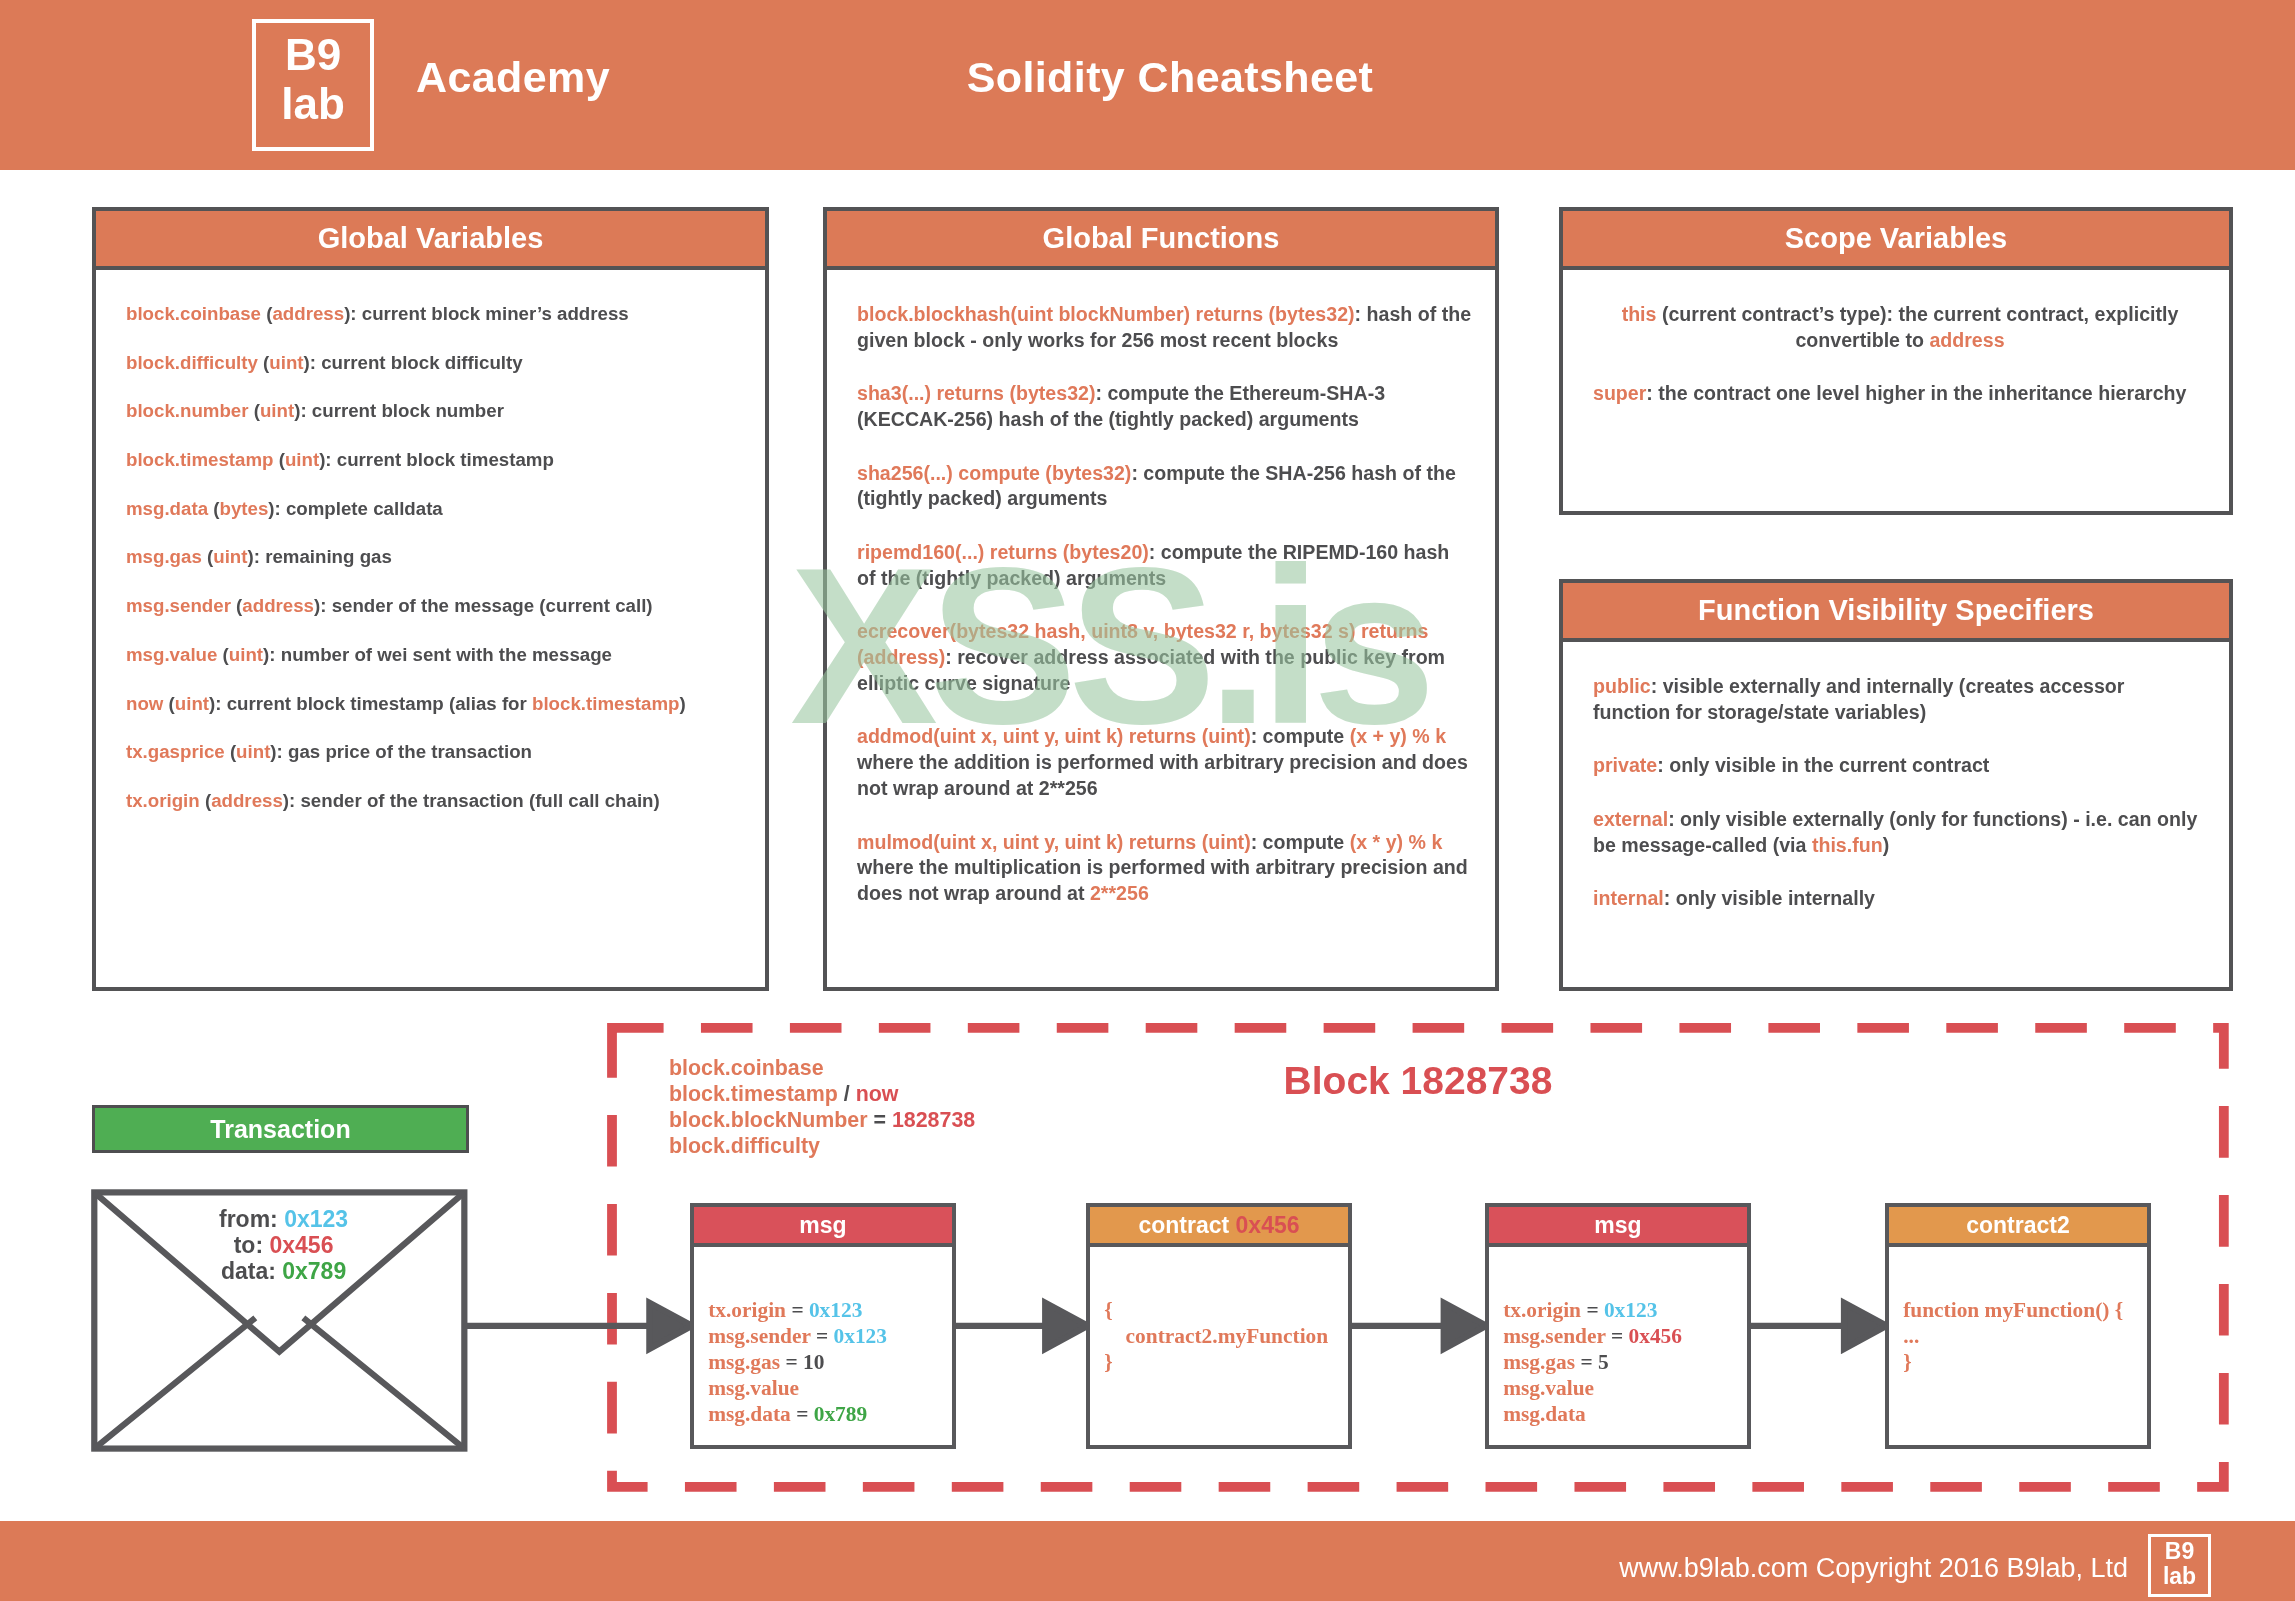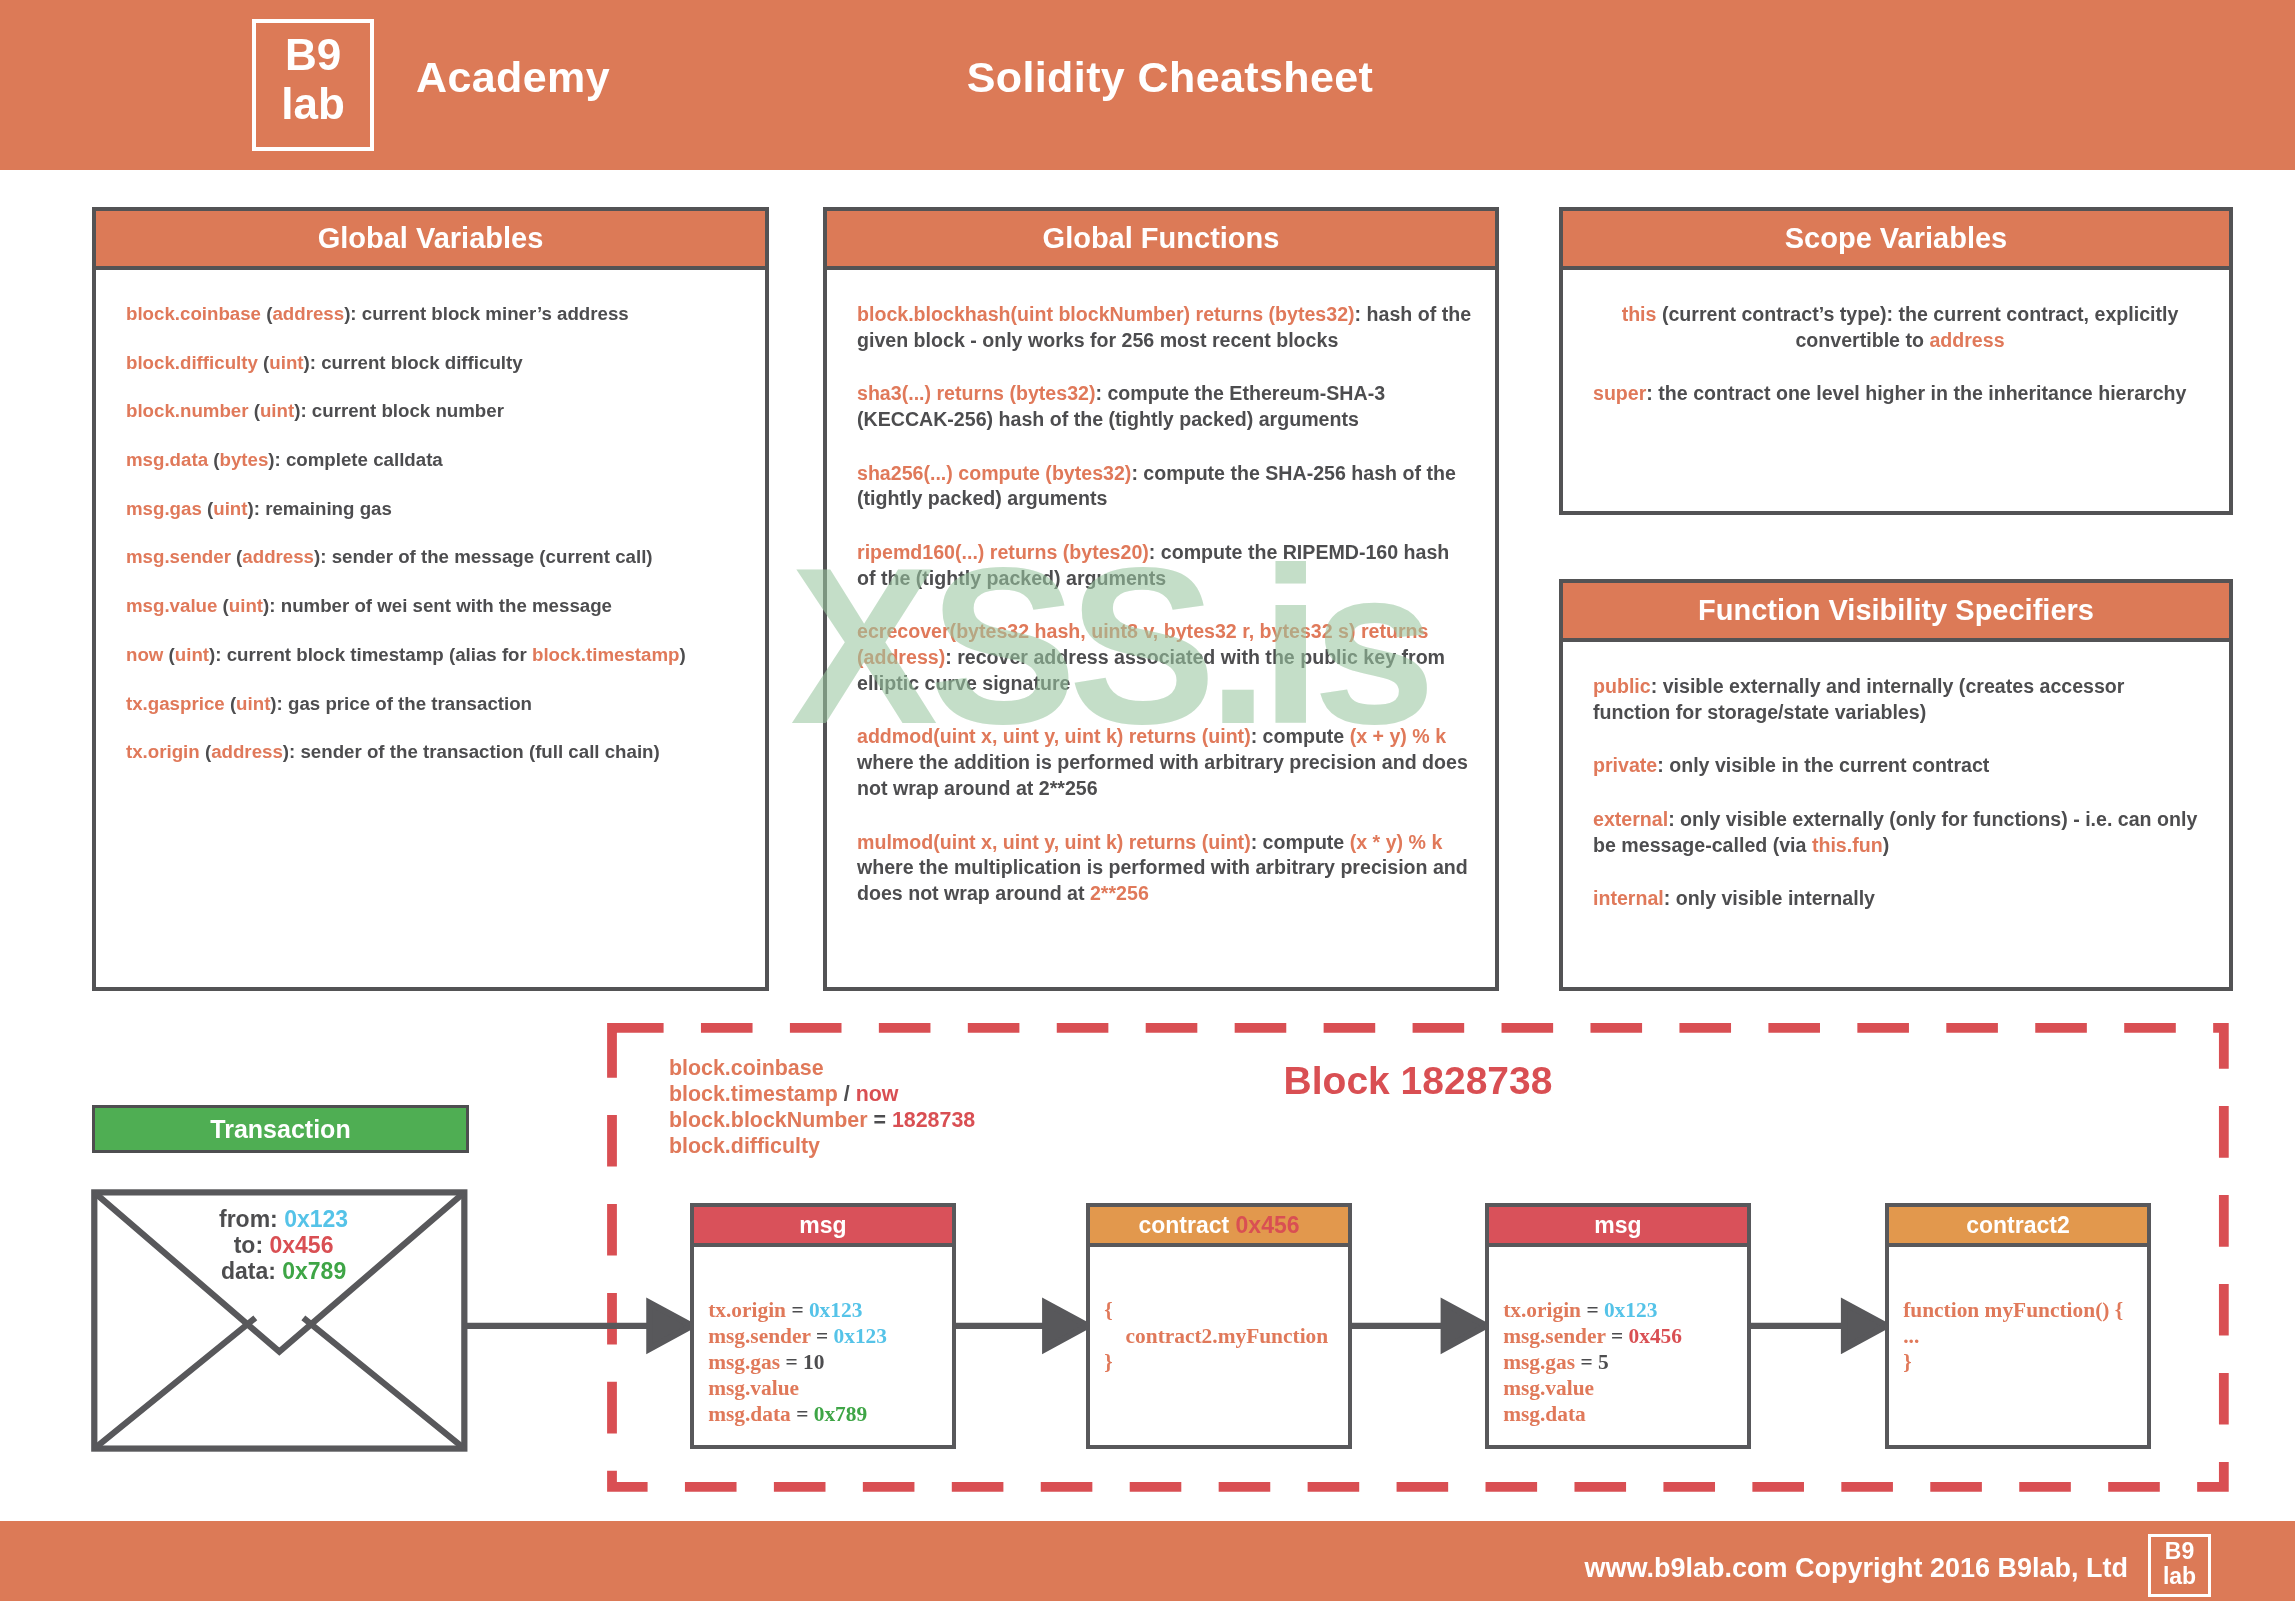--- a/index.html
+++ b/index.html
@@ -64,21 +64,21 @@
   .dbox-2{left:1086px;}
   .dbox-3{left:1485px;}
   .dbox-4{left:1885px;}
   .dbox-header{height:36px;border-bottom:4.4px solid #58585B;color:#fff;font-size:23px;text-align:center;line-height:36px;}
   .dbox-red .dbox-header{background:#D9515A;}
   .dbox-orange .dbox-header{background:#E2984D;}
   .dbox-body{padding:50px 0 0 14.2px;font-size:21.4px;line-height:26px;}
   .box-line{white-space:pre-wrap;font-family:Liberation Serif, serif;}
   
   .footer-band{position:absolute;left:0;top:1521px;width:2295px;height:80px;background:#DC7A57;z-index:3;}
-  .footer-text{position:absolute;right:167px;top:1553px;color:#ffffff;font-size:27px;font-weight:bold;z-index:4;}
+  .footer-text{position:absolute;right:167px;top:1553px;color:#ffffff;font-size:27px;font-weight:normal;z-index:4;}
   .footer-logo{
     position:absolute;left:2148px;top:1534px;width:57px;height:55px;z-index:4;
     border:3.6px solid #ffffff;color:#ffffff;text-align:center;
     font-size:23px;line-height:1.1;padding-top:1.8px;font-weight:bold;
   }
 </style>
 </head>
 <body>
 
 <div class="page">
@@ -91,20 +91,21 @@
     <div class="band-text brand">Academy</div>
     <div class="band-text sheet-title">Solidity Cheatsheet</div>
   </div>
 
   <div class="panel panel-gv">
     <div class="panel-header">Global Variables</div>
     <div class="panel-body">
         <div class="entry"><span class="c-o">block.coinbase</span><span class="c-d"> (</span><span class="c-o">address</span><span class="c-d">): current block miner’s address</span></div>
         <div class="entry"><span class="c-o">block.difficulty</span><span class="c-d"> (</span><span class="c-o">uint</span><span class="c-d">): current block difficulty</span></div>
         <div class="entry"><span class="c-o">block.number</span><span class="c-d"> (</span><span class="c-o">uint</span><span class="c-d">): current block number</span></div>
+        <div class="entry"><span class="c-o">block.timestamp</span><span class="c-d"> (</span><span class="c-o">uint</span><span class="c-d">): current block timestamp</span></div>
         <div class="entry"><span class="c-o">msg.data</span><span class="c-d"> (</span><span class="c-o">bytes</span><span class="c-d">): complete calldata</span></div>
         <div class="entry"><span class="c-o">msg.gas</span><span class="c-d"> (</span><span class="c-o">uint</span><span class="c-d">): remaining gas</span></div>
         <div class="entry"><span class="c-o">msg.sender</span><span class="c-d"> (</span><span class="c-o">address</span><span class="c-d">): sender of the message (current call)</span></div>
         <div class="entry"><span class="c-o">msg.value</span><span class="c-d"> (</span><span class="c-o">uint</span><span class="c-d">): number of wei sent with the message</span></div>
         <div class="entry"><span class="c-o">now</span><span class="c-d"> (</span><span class="c-o">uint</span><span class="c-d">): current block timestamp (alias for </span><span class="c-o">block.timestamp</span><span class="c-d">)</span></div>
         <div class="entry"><span class="c-o">tx.gasprice</span><span class="c-d"> (</span><span class="c-o">uint</span><span class="c-d">): gas price of the transaction</span></div>
         <div class="entry"><span class="c-o">tx.origin</span><span class="c-d"> (</span><span class="c-o">address</span><span class="c-d">): sender of the transaction (full call chain)</span></div>
       </div>
   </div>
 

